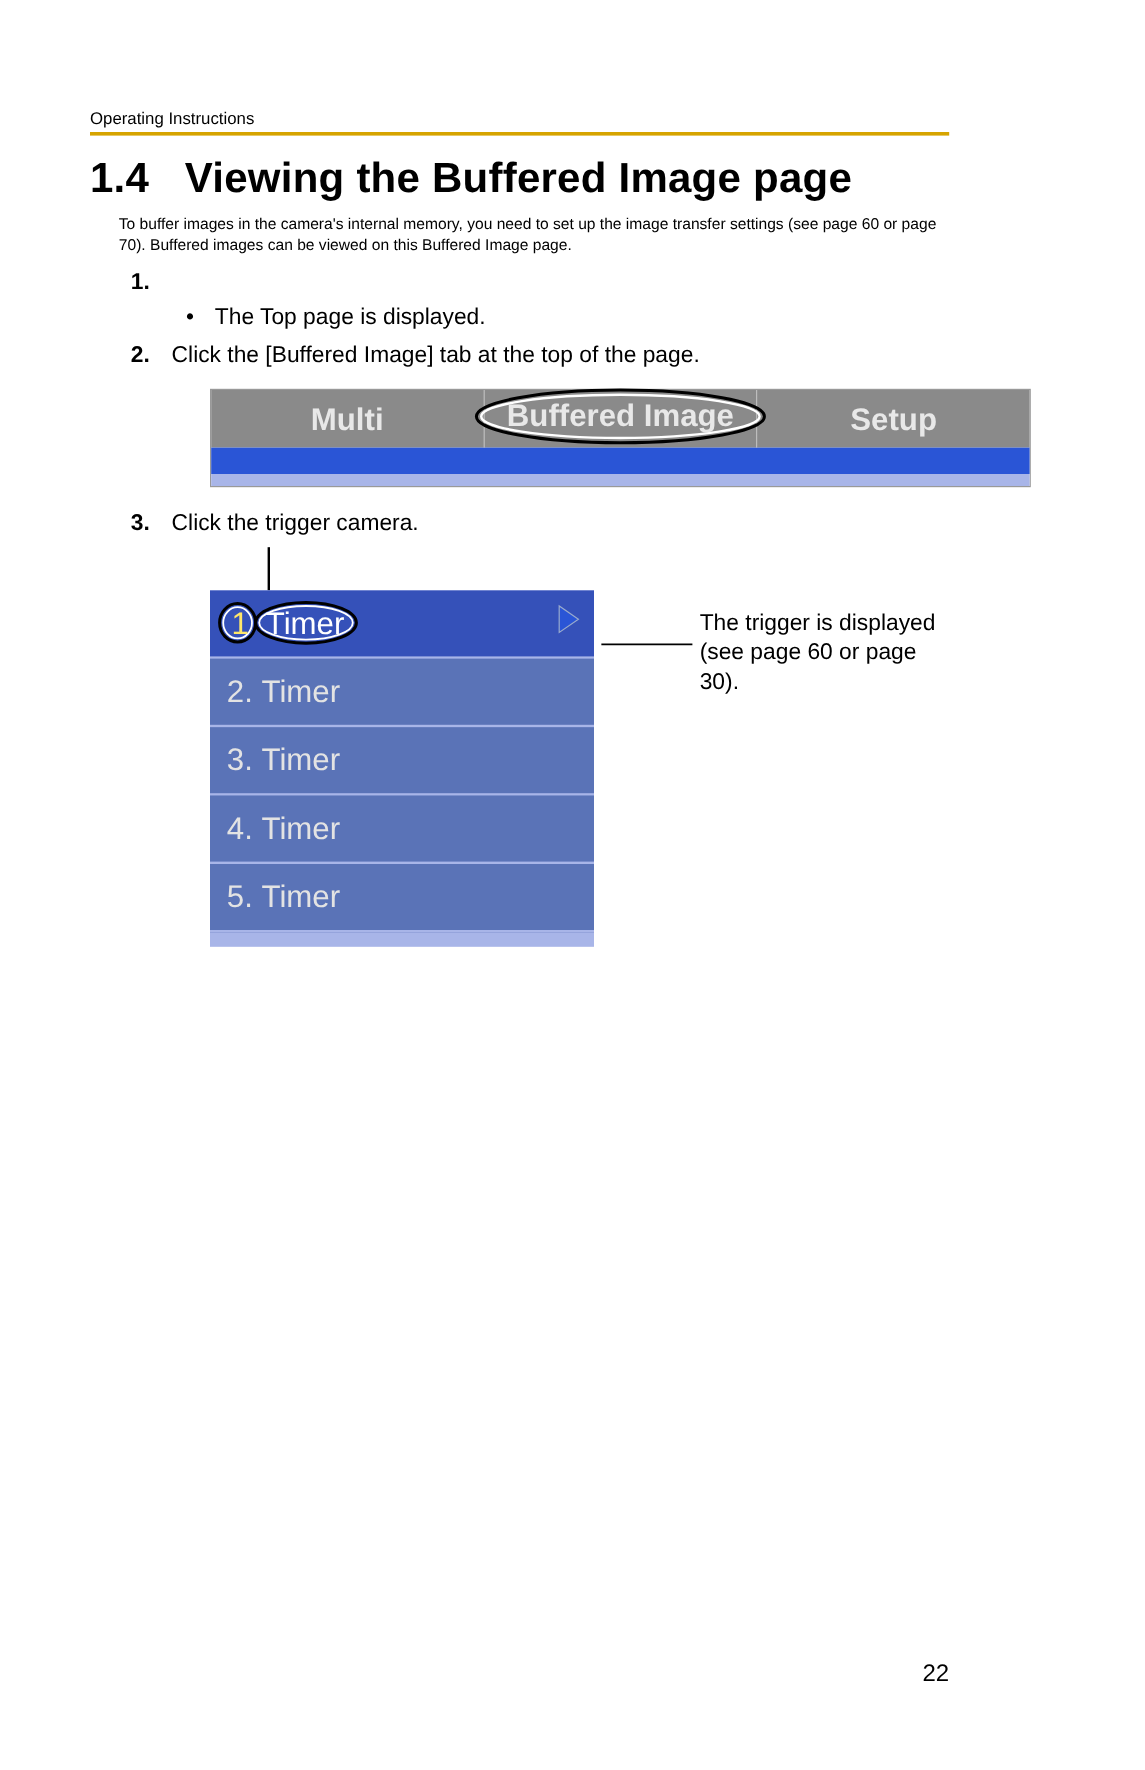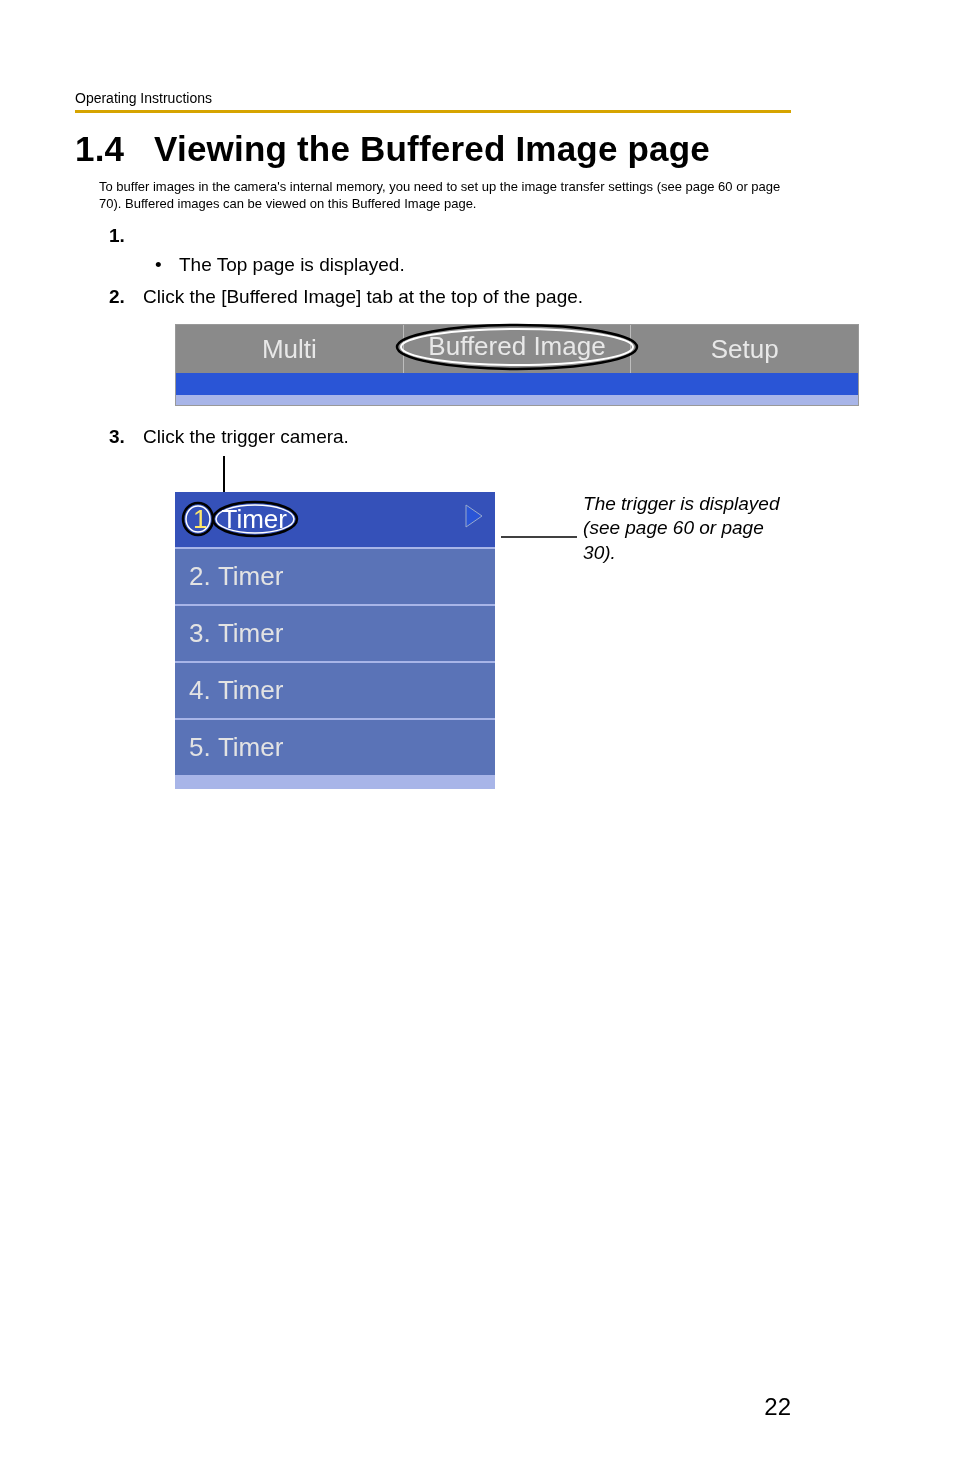--- a/index.html
+++ b/index.html
@@ -65,20 +65,21 @@
   .tabs-figure {
     margin: 14px 0 18px 100px;
     width: 684px;
     border: 1px solid #999;
     box-sizing: border-box;
   }
   .tab-row {
     display: flex;
     height: 48px;
     background: #8a8a8a;
+    font-weight: bold;
   }
   .tab {
     flex: 1;
     display: flex;
     align-items: center;
     justify-content: center;
     color: #e8e8e8;
     font-size: 26px;
     font-family: Arial, Helvetica, sans-serif;
   }
@@ -139,31 +140,30 @@
     background: #3551b9;
     color: #fff;
   }
   .play-arrow {
     position: absolute;
     right: 10px;
   }
   .callout-note {
     font-size: 19px;
     line-height: 1.3;
-    margin-top: 36px;
-    font-style: italic;
+    margin-top: 52px;
   }
   .callout-line {
     margin-top: 77px;
   }
   .page-num {
     position: absolute;
-    bottom: 54px;
+    bottom: 68px;
     right: 75px;
-    font-size: 24px;
+    font-size: 20px;
   }
   .sub-note {
     margin-left: 68px;
     font-size: 19px;
     margin-top: 18px;
     margin-bottom: 10px;
   }
 </style>
 </head>
 <body>

